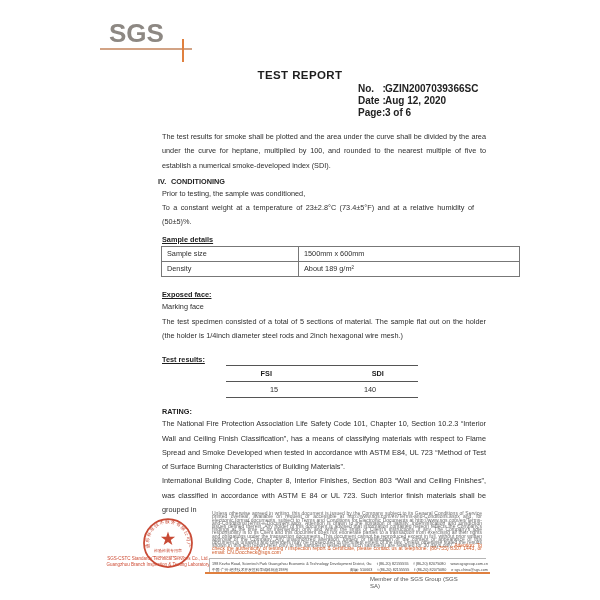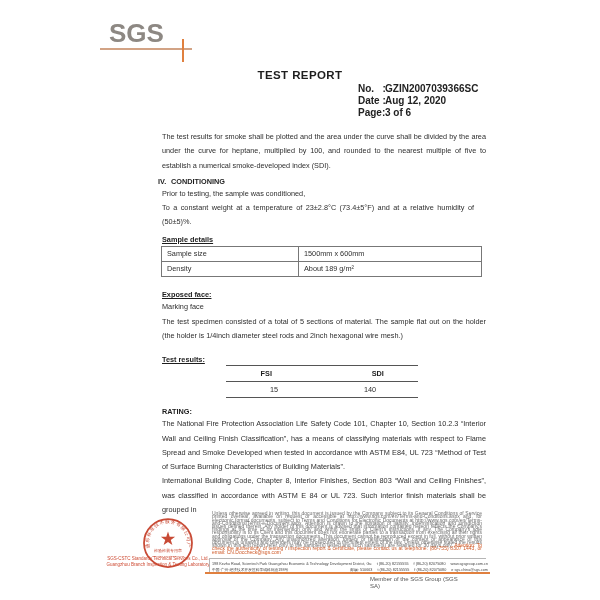--- a/index.html
+++ b/index.html
@@ -21,21 +21,21 @@
 
   
   #content{left:138px;top:130px;width:324px;font-size:7.3px;line-height:14.3px;color:#2e2e2e;margin-left:24px;}
   #content p{margin:0;text-align:justify;}
   .hd{font-weight:bold;color:#1d1d1d;line-height:11px;}
   .hd.u{text-decoration:underline;}
   #cond-head{margin-top:3px;margin-left:-4px;}
   #cond-head .num{display:inline-block;width:13px;}
   .indent{margin-left:12px;width:312px;}
   #sd-head{margin-top:4px;}
-  table.sd{border-collapse:collapse;margin-top:1px;margin-left:-1px;width:321px;}
+  table.sd{border-collapse:collapse;margin-top:1px;margin-left:-1px;width:359px;}
   table.sd td{border:1px solid #777;height:12px;padding:0 0 0 5px;font-size:7.3px;color:#2e2e2e;vertical-align:middle;}
   table.sd td.c1{width:131px;}
   #ef-head{margin-top:12px;}
   #mm-head{margin-top:6px;}
   #tr-head{margin-top:11px;}
   .tr-table{margin-left:64px;width:192px;border-top:1px solid #555;border-bottom:1px solid #555;}
   .tr-row{display:flex;height:15px;align-items:center;}
   .tr-row.head{border-bottom:1px solid #555;gap:31px;}
   .tr-cell{flex:1;text-align:center;font-size:7.3px;}
   #rating-head{margin-top:8px;}

